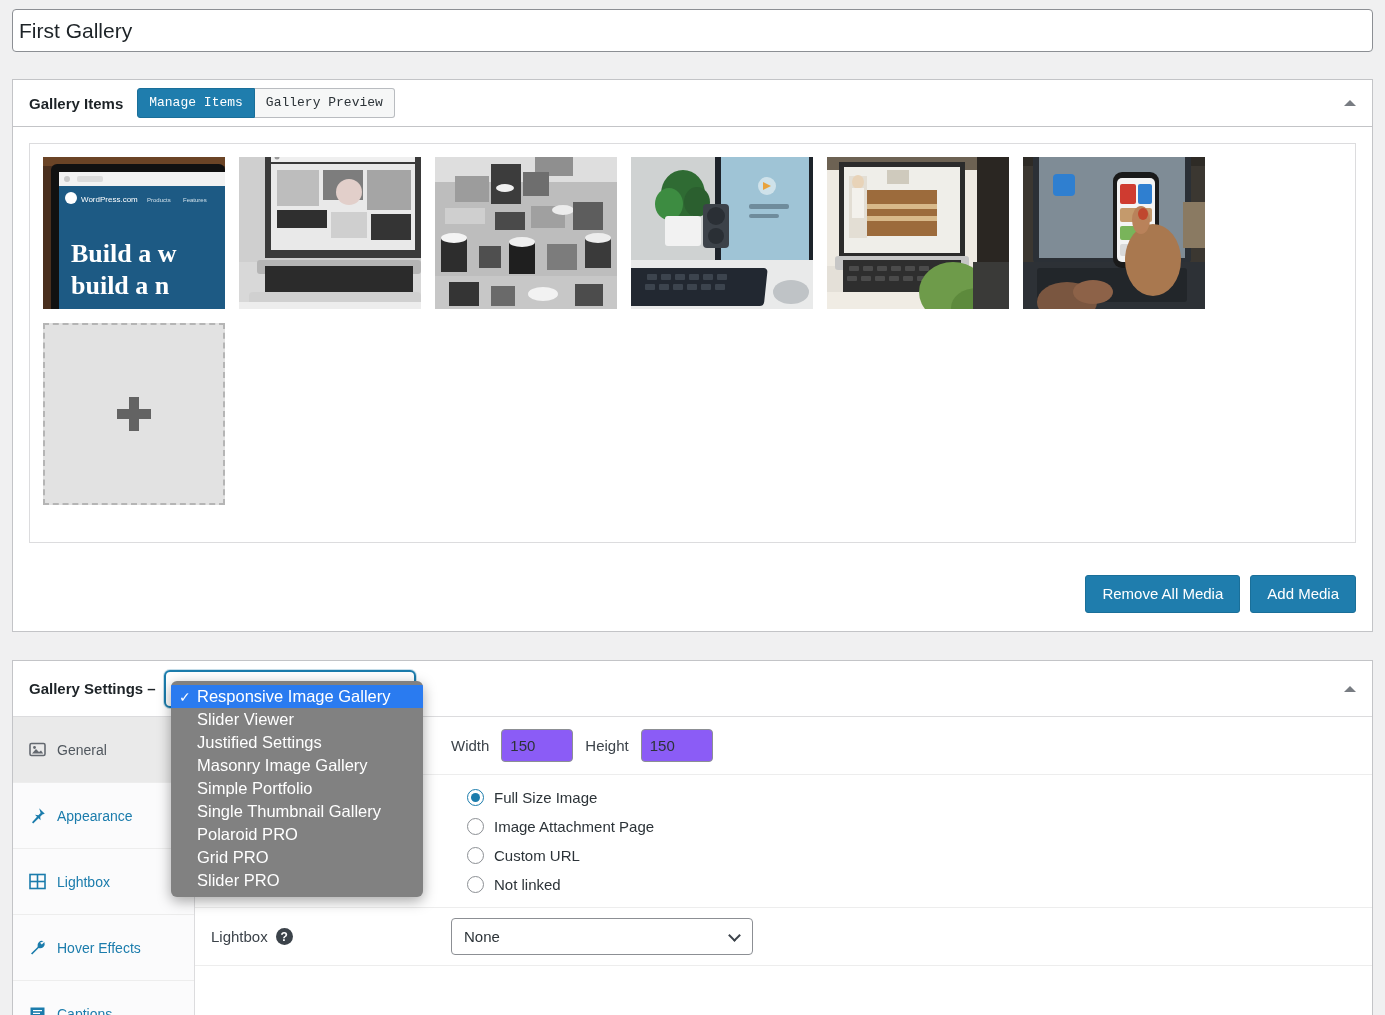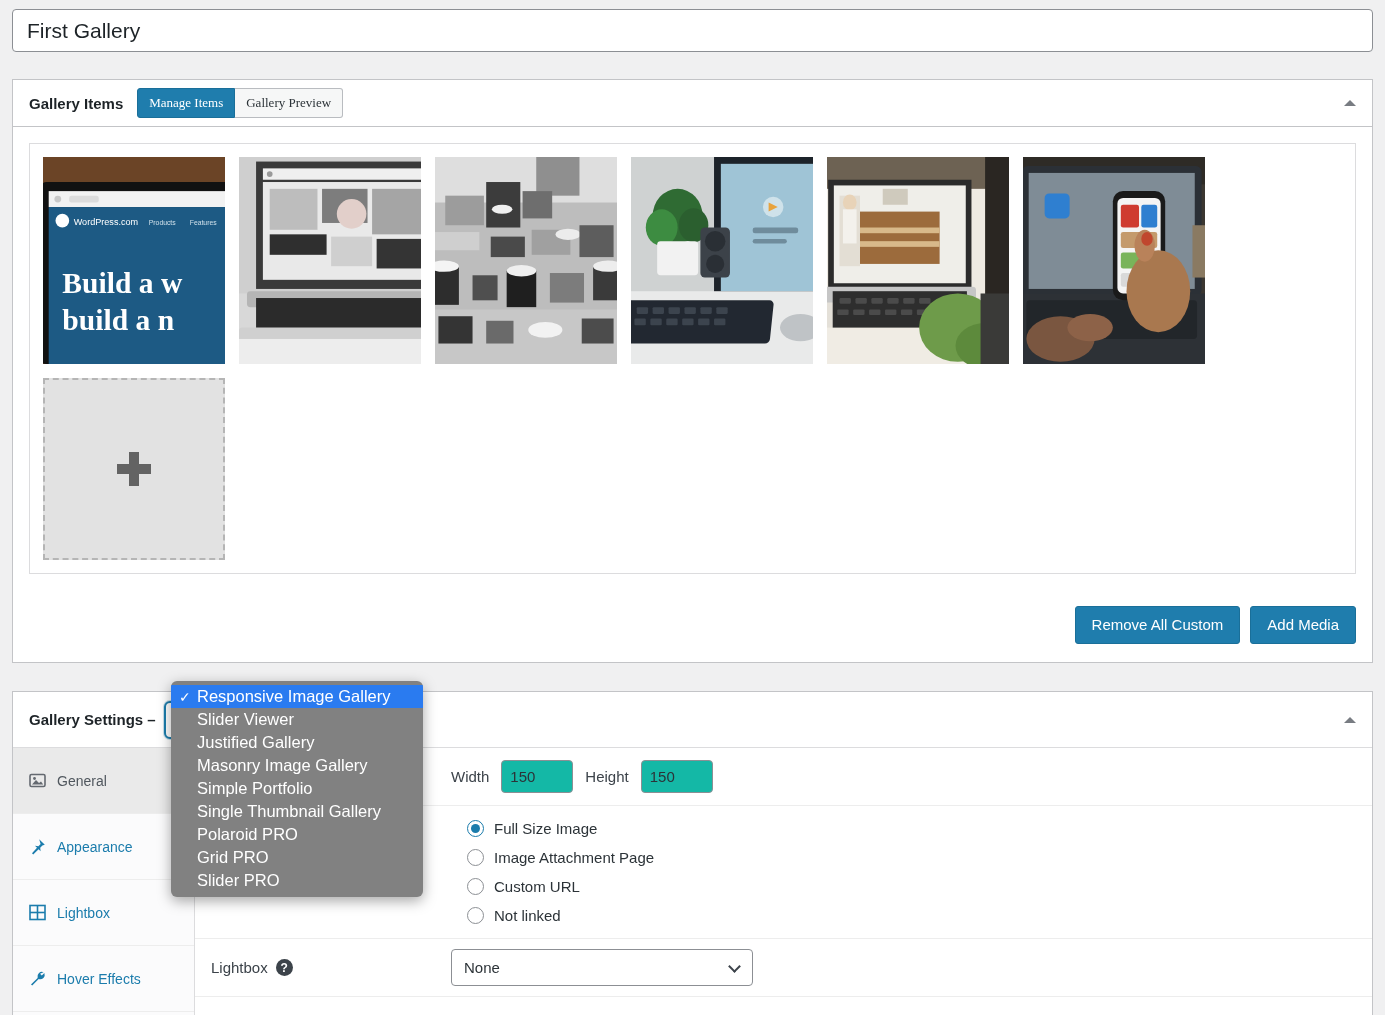--- a/index.html
+++ b/index.html
@@ -11,21 +11,21 @@
     overflow: hidden;
   }
   .page { position: relative; width: 1385px; height: 1015px; padding: 0 12px; }
 
   
   .title-input {
     display: block;
     width: 1361px;
     height: 43px;
     margin: 9px 0 0 0;
-    padding: 0 14px;
+    padding: 0 6px;
     font-size: 21px;
     color: #1d2327;
     background: #fff;
     border: 1px solid #8c8f94;
     border-radius: 4px;
     outline: none;
     font-family: "Liberation Sans", sans-serif;
     line-height: 41px;
   }
 
@@ -66,21 +66,21 @@
   
   .tabs { display: flex; }
   .tab {
     font-size: 13px;
     padding: 6px 11px;
     border: 1px solid #b9bcc0;
     background: #f6f7f7;
     color: #2c3338;
     cursor: pointer;
     line-height: 1.3;
-    font-family: Liberation Serif, serif;
+    font-family: Liberation Mono, monospace;
   }
   .tab:first-child { border-radius: 3px 0 0 3px; }
   .tab:last-child { border-radius: 0 3px 3px 0; border-left: none; }
   .tab.active {
     background: #1f7dad;
     border-color: #1a6f99;
     color: #fff;
     font-weight: normal;
   }
 
@@ -92,21 +92,21 @@
     padding: 13px;
     min-height: 400px;
   }
   .thumbs {
     display: flex;
     flex-wrap: wrap;
     gap: 14px;
   }
   .thumb {
     width: 182px;
-    height: 207px;
+    height: 152px;
     overflow: hidden;
     background: #ddd;
     position: relative;
     cursor: move;
     flex: 0 0 auto;
   }
   .thumb svg { display: block; width: 100%; height: 100%; }
   .add-tile {
     width: 182px;
     height: 182px;
@@ -231,21 +231,21 @@
     cursor: pointer;
     line-height: 1;
   }
   .field-group { display: flex; align-items: center; gap: 12px; }
   .field-label { font-size: 15px; color: #3c434a; }
   .num-input {
     width: 72px;
     height: 33px;
     border: 1px solid #8c8f94;
     border-radius: 4px;
-    background: #14b8a6;
+    background: #8b5cf6;
     font-size: 15px;
     color: #2c3338;
     padding: 0 8px;
     font-family: "Liberation Sans", sans-serif;
     outline: none;
   }
   .radio-col {
     display: flex;
     flex-direction: column;
     gap: 12px;
@@ -525,21 +525,21 @@
 
           <div class="add-tile">
             <span class="plus"></span>
           </div>
 
         </div>
       </div>
     </div>
 
     <div class="items-actions">
-      <button class="btn-primary">Remove All Custom</button>
+      <button class="btn-primary">Remove All Media</button>
       <button class="btn-primary">Add Media</button>
     </div>
   </div>
 
   <div class="panel settings-panel">
     <div class="settings-header">
       <span class="settings-title">Gallery Settings –</span>
       <div class="type-select"></div>
       <span class="collapse-arrow"></span>
     </div>
@@ -664,21 +664,21 @@
     <div class="dd-item selected">
       <span class="dd-check">✓</span>
       <span class="dd-label">Responsive Image Gallery</span>
     </div>
     <div class="dd-item">
       <span class="dd-check"></span>
       <span class="dd-label">Slider Viewer</span>
     </div>
     <div class="dd-item">
       <span class="dd-check"></span>
-      <span class="dd-label">Justified Gallery</span>
+      <span class="dd-label">Justified Settings</span>
     </div>
     <div class="dd-item">
       <span class="dd-check"></span>
       <span class="dd-label">Masonry Image Gallery</span>
     </div>
     <div class="dd-item">
       <span class="dd-check"></span>
       <span class="dd-label">Simple Portfolio</span>
     </div>
     <div class="dd-item">

